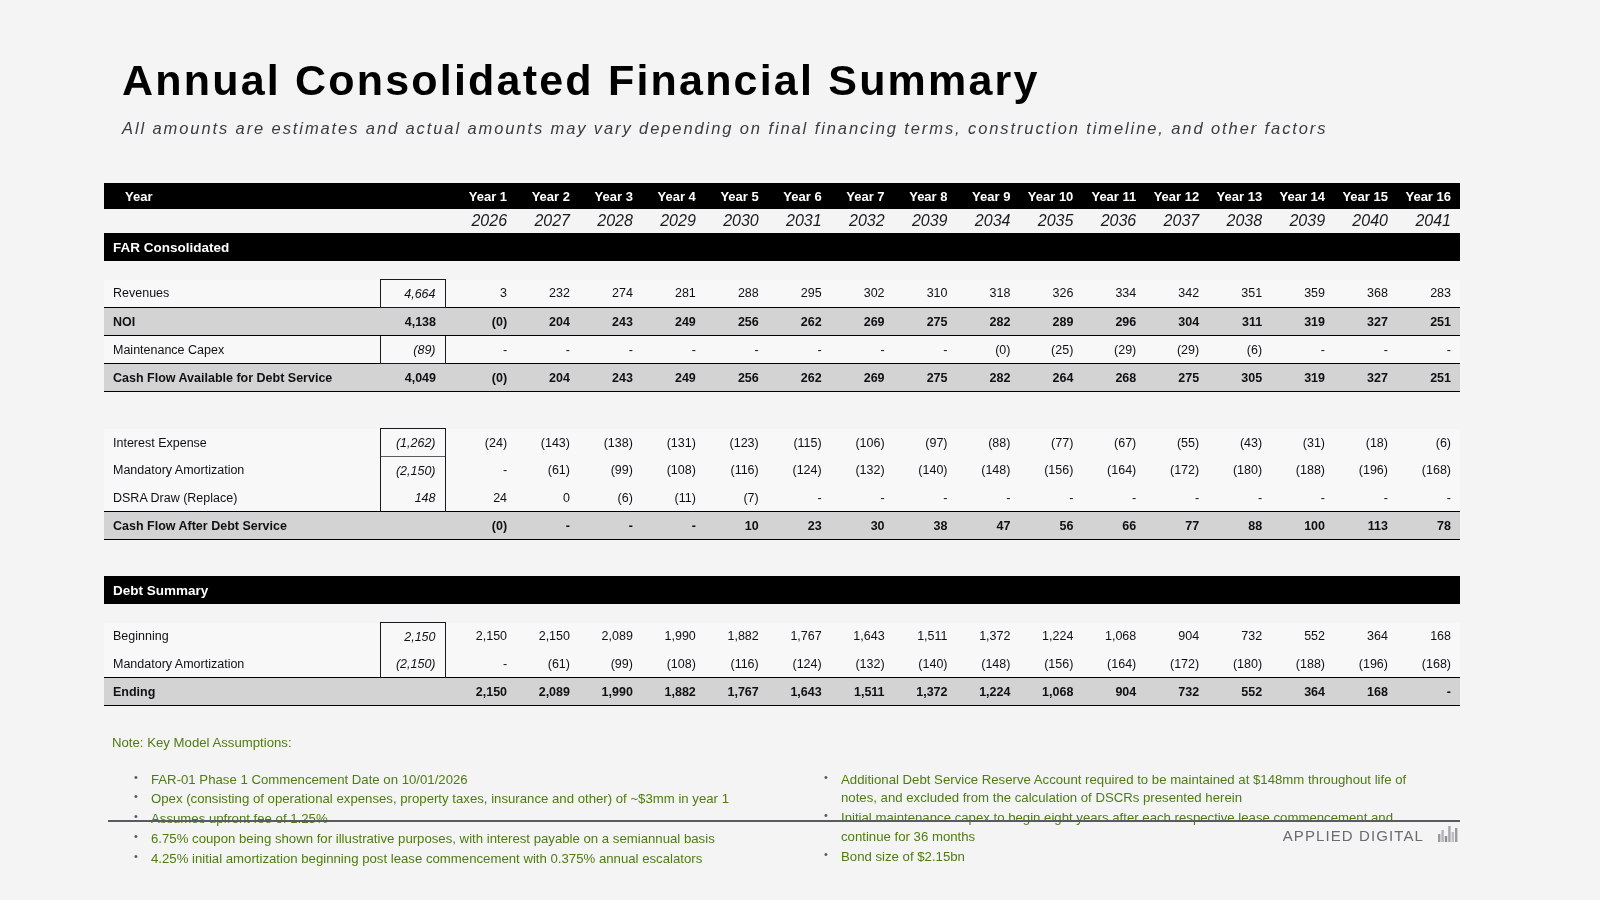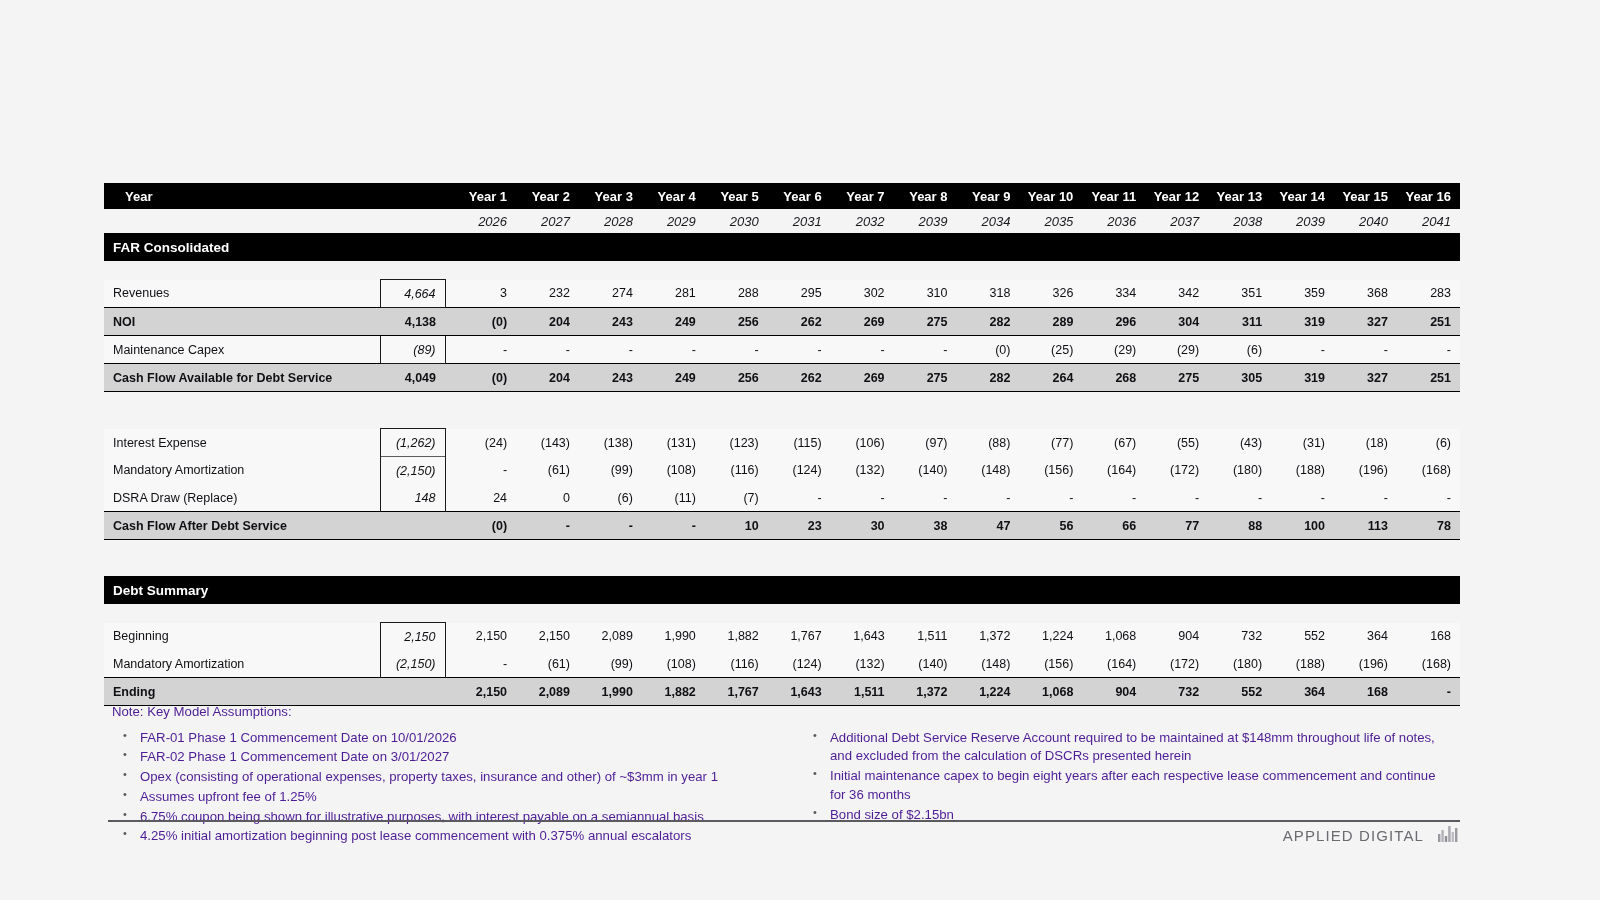--- a/index.html
+++ b/index.html
@@ -79,21 +79,21 @@
     height: 26px;
     font-size: 13px;
   }
   tr.hdr-black td.lbl { padding-left: 21px; text-align: left; }
   tr.hdr-black td.num { text-align: right; padding-right: 9px; }
 
   tr.hdr-years > td {
     background: #f4f4f5;
     height: 24px;
     font-style: italic;
-    font-size: 13px;
+    font-size: 16px;
     color: #1a1a1e;
     text-align: right;
     padding-right: 9px;
   }
 
   tr.section-bar > td {
     background: #000000;
     color: #ffffff;
     font-weight: 700;
     height: 28px;
@@ -138,33 +138,33 @@
     background: #f8f8f9;
   }
   td.boxed-top { border-top: 1.4px solid #1a1a1e; }
   td.boxed-bot { border-bottom: 1.4px solid #1a1a1e; }
   td.boxed-mid { border-top: 1.1px solid #5b5b60; }
 
   
   .notes {
     position: absolute;
     left: 108px;
-    top: 703px;
+    top: 734px;
     width: 1352px;
     display: flex;
     gap: 28px;
     font-size: 13.2px;
-    color: #4c1d95;
+    color: #4d7c0f;
     line-height: 1.42;
   }
   .notes-col { width: 50%; }
   .notes-head { margin: 0 0 1px 4px; }
   ul.note-list {
     list-style: none;
-    margin: 7px;
+    margin: 18px;
     padding: 0;
   }
   ul.note-list li {
     position: relative;
     padding-left: 25px;
     margin-bottom: 1px;
   }
   ul.note-list li::before {
     content: "\2022";
     position: absolute;
@@ -197,20 +197,24 @@
     color: #6a6a70;
     font-weight: 400;
   }
   .brand-mark { display: block; }
 </style>
 </head>
 <body>
 
 <div class="slide">
 
+  <div class="title-wrap">
+    <h1 class="slide-title">Annual Consolidated Financial Summary</h1>
+    <p class="slide-subtitle">All amounts are estimates and actual amounts may vary depending on final financing terms, construction timeline, and other factors</p>
+  </div>
 
   <div class="table-wrap">
     <table class="fin">
       <colgroup>
         <col class="c-label">
           <col class="c-total">
           <col class="c-gap">
         <col class="c-yr">
           <col class="c-yr">
           <col class="c-yr">
@@ -522,21 +526,20 @@
           </tr>
         </tbody>
     </table>
   </div>
 
   <div class="notes">
     <div class="notes-col">
       <div class="notes-head">Note: Key Model Assumptions:</div>
       <ul class="note-list" id="notes-left">
           <li>FAR-01 Phase 1 Commencement Date on 10/01/2026</li>
-          <li>FAR-02 Phase 1 Commencement Date on 3/01/2027</li>
           <li>Opex (consisting of operational expenses, property taxes, insurance and other) of ~$3mm in year 1</li>
           <li>Assumes upfront fee of 1.25%</li>
           <li>6.75% coupon being shown for illustrative purposes, with interest payable on a semiannual basis</li>
           <li>4.25% initial amortization beginning post lease commencement with 0.375% annual escalators</li>
         </ul>
     </div>
     <div class="notes-col">
       <div class="notes-head" style="visibility:hidden">&nbsp;</div>
       <ul class="note-list" id="notes-right">
           <li>Additional Debt Service Reserve Account required to be maintained at $148mm throughout life of notes, and excluded from the calculation of DSCRs presented herein</li>

